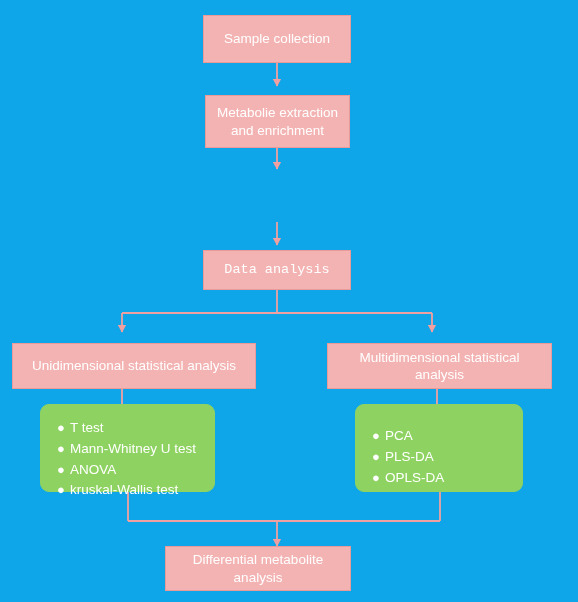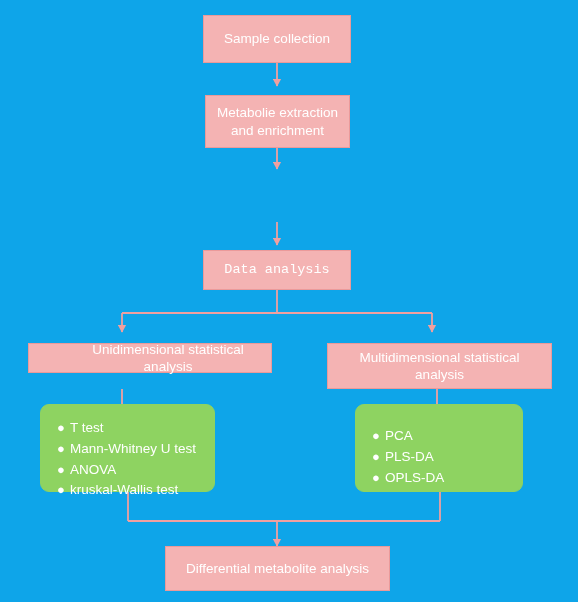--- a/index.html
+++ b/index.html
@@ -129,21 +129,21 @@
 
   <div class="node pink" style="left:205px; top:95px; width:145px; height:53px;">
     <span class="label-text">Metabolie extraction and enrichment</span>
   </div>
 
 
   <div class="node pink" style="left:203px; top:250px; width:148px; height:40px;font-family:Liberation Mono, monospace;">
     <span class="label-text">Data analysis</span>
   </div>
 
-  <div class="node pink" style="left:28px; top:343px; width:244px; height:30px;padding-left:44px;">
+  <div class="node pink" style="left:12px; top:343px; width:244px; height:46px;">
     <span class="label-text">Unidimensional statistical analysis</span>
   </div>
 
   <div class="node pink" style="left:327px; top:343px; width:225px; height:46px;">
     <span class="label-text">Multidimensional statistical analysis</span>
   </div>
 
   <div class="node green" style="left:40px; top:404px; width:175px; height:88px;">
     <ul>
       <li>
@@ -168,17 +168,17 @@
       </li>
       <li>
         <span class="bullet">●</span><span>PLS-DA</span>
       </li>
       <li>
         <span class="bullet">●</span><span>OPLS-DA</span>
       </li>
     </ul>
   </div>
 
-  <div class="node pink" style="left:165px; top:546px; width:225px; height:45px;">
+  <div class="node pink" style="left:165px; top:546px; width:186px; height:45px;">
     <span class="label-text">Differential metabolite analysis</span>
   </div>
 
 </div>
 
 </body></html>

